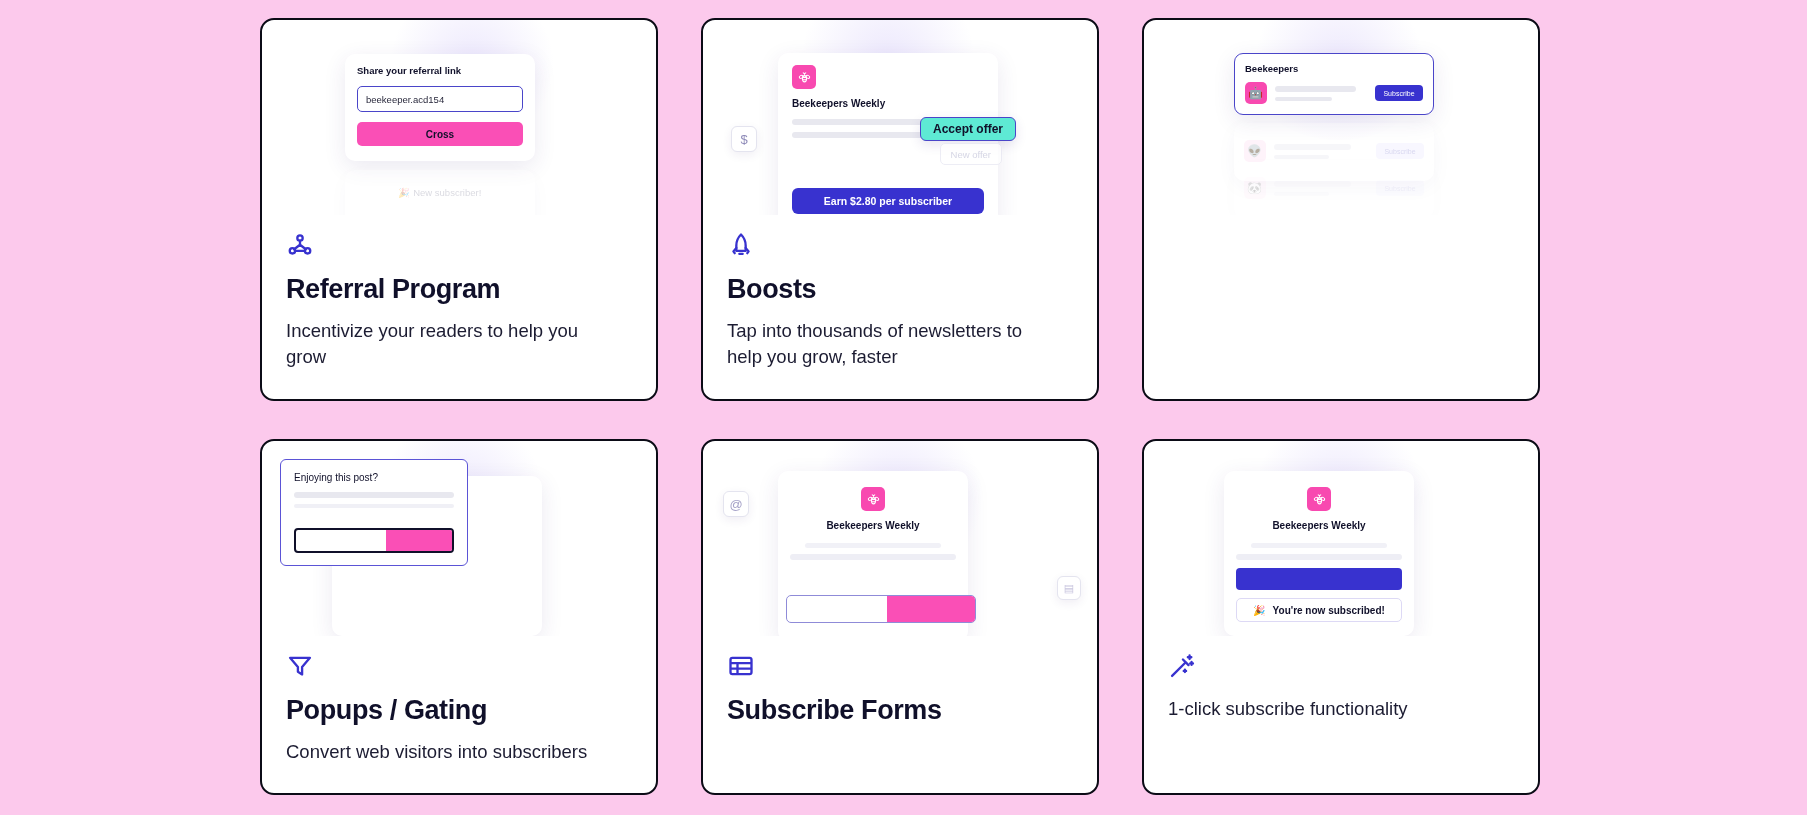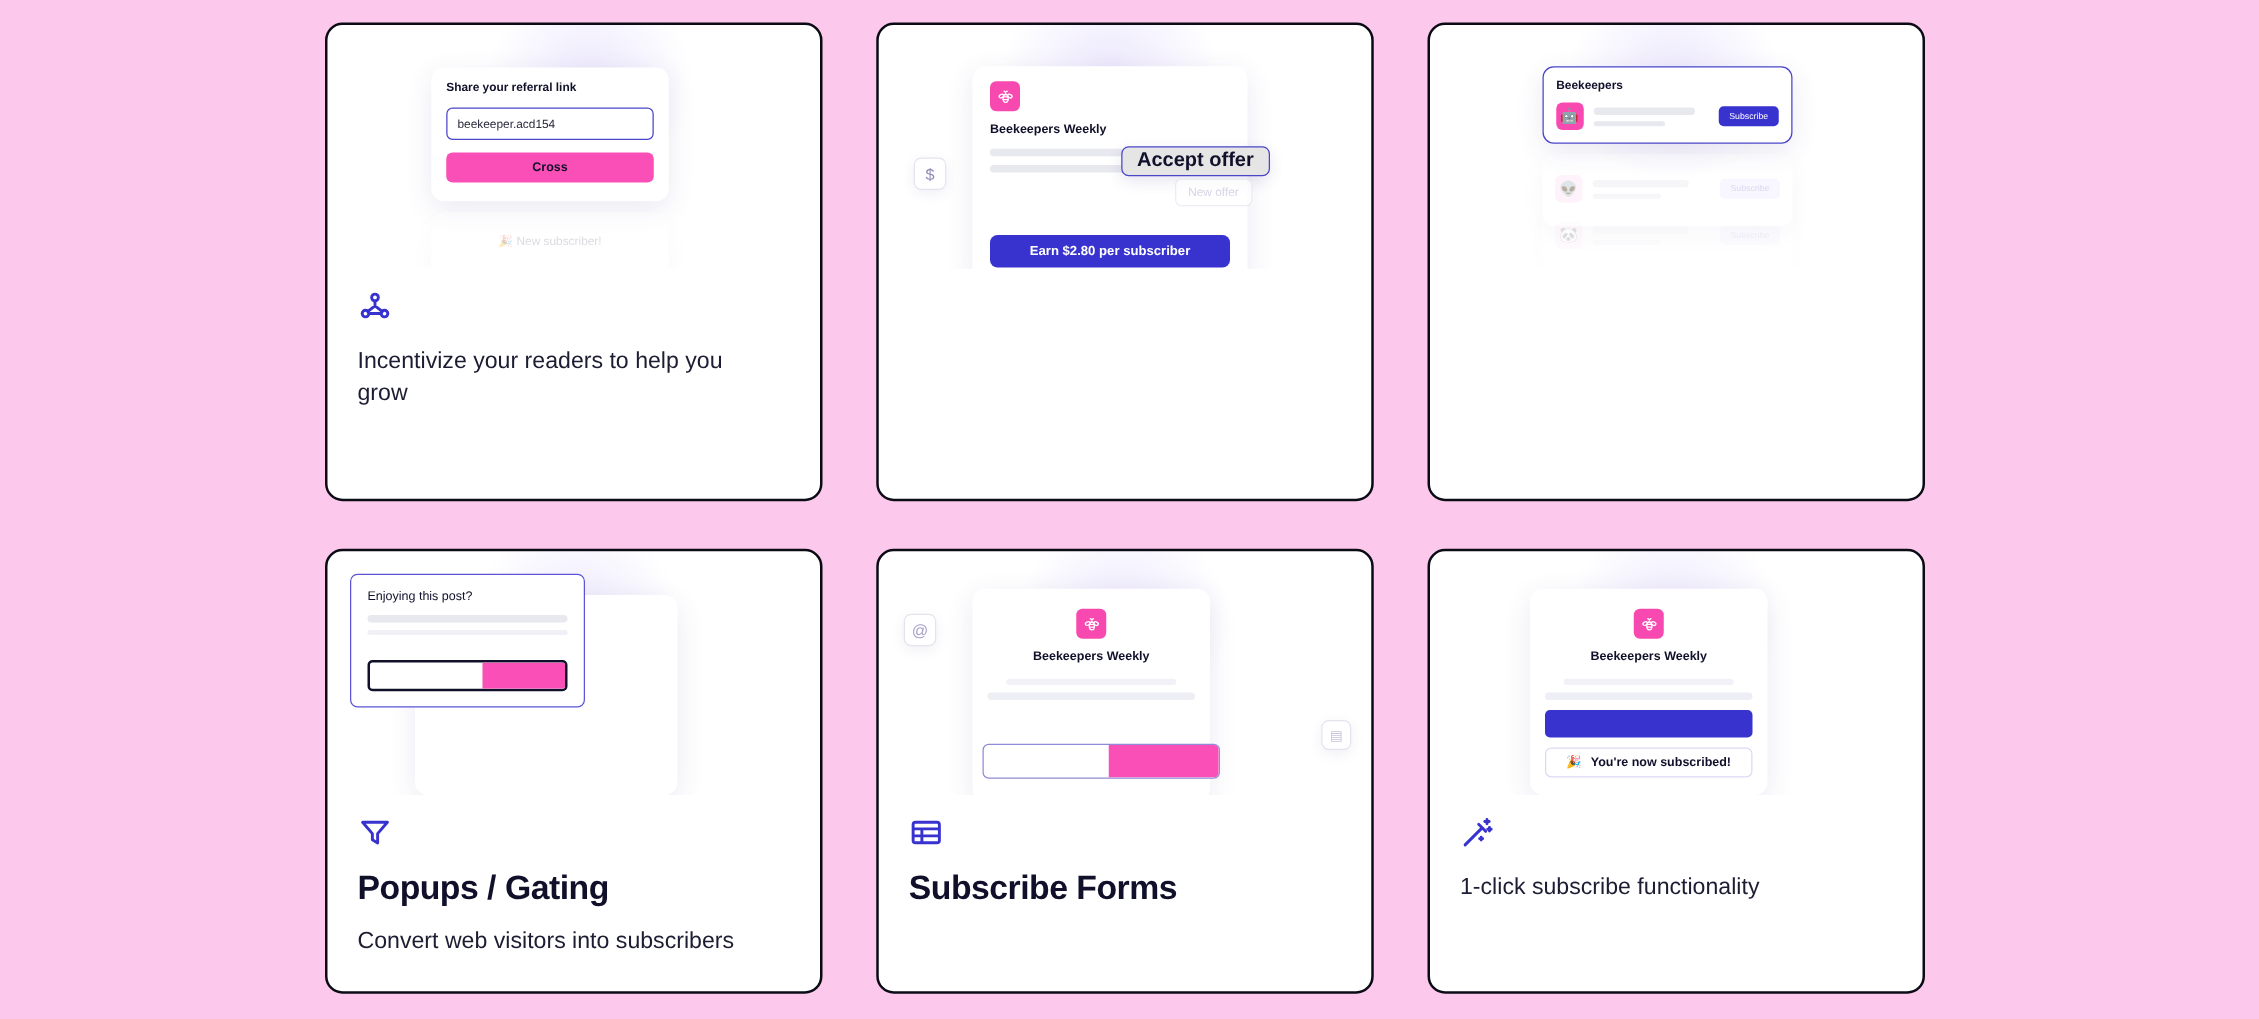--- a/index.html
+++ b/index.html
@@ -83,22 +83,22 @@
   }
   .p2name { margin-top: 9px; font-size: 10px; font-weight: 700; color: #10102a; }
   .bar { height: 6px; border-radius: 3px; background: #e8e8ef; }
   .chip {
     position: absolute; background: #fff; border-radius: 6px;
     border: 1px solid #e4e4ef; display: flex; align-items: center; justify-content: center;
     box-shadow: 0 3px 10px rgba(60,40,120,.08);
   }
   .p2accept {
     position: absolute; right: -18px; top: 64px; height: 24px; padding: 0 12px;
-    background: #e5e5e5; border: 1.4px solid #4a45c9; border-radius: 6px;
-    display: flex; align-items: center; font-size: 16px; font-weight: 600; color: #10102a;
+    background: #5eead4; border: 1.4px solid #4a45c9; border-radius: 6px;
+    display: flex; align-items: center; font-size: 12px; font-weight: 600; color: #10102a;
     box-shadow: 0 4px 12px rgba(60,40,120,.12);
   }
   .p2newoffer {
     position: absolute; right: -4px; top: 90px; height: 22px; padding: 0 10px;
     background: #fff; border: 1px solid #e7e7f2; border-radius: 5px;
     display: flex; align-items: center; font-size: 9.5px; color: #c9c9dd; opacity: .75;
   }
   .p2earn {
     position: absolute; left: 14px; right: 14px; bottom: 14px; height: 26px;
     background: #3832cf; border-radius: 6px; color: #fff;
@@ -176,20 +176,21 @@
     </div>
     <div class="body">
       <div class="icon-wrap">
         <svg class="svg-icon" width="28" height="28" viewBox="0 0 24 24" fill="none" stroke="#3832cf" stroke-width="2" stroke-linecap="round">
           <circle cx="12" cy="6" r="2.3"></circle>
             <circle cx="5.5" cy="17" r="2.3"></circle>
             <circle cx="18.5" cy="17" r="2.3"></circle>
           <path d="M12 8.3v3.5M12 11.8 7 15.6M12 11.8l5 3.8M7.8 17h8.4"></path>
         </svg>
       </div>
+      <div class="title">Referral Program</div>
       <div class="desc">Incentivize your readers to help you grow</div>
     </div>
   </div>
 
   <div class="card">
     <div class="illo">
       <div class="illo-glow" style="left:90px;top:-40px;width:190px;height:160px;"></div>
       <div class="chip" style="left:28px;top:106px;width:26px;height:26px;font-size:13px;color:#8e8ab8;">
         <span>$</span>
       </div>
@@ -206,20 +207,31 @@
             <ellipse cx="17.4" cy="11" rx="3" ry="2.2" transform="rotate(25 17.4 11)"></ellipse>
           </svg>
         </div>
         <div class="p2name">Beekeepers Weekly</div>
         <div class="bar" style="margin-top:10px;width:100%;"></div>
         <div class="bar" style="margin-top:7px;width:100%;"></div>
         <div class="p2earn">Earn $2.80 per subscriber</div>
         <div class="p2accept">Accept offer</div>
         <div class="p2newoffer">New offer</div>
       </div>
+    </div>
+    <div class="body">
+      <div class="icon-wrap">
+        <svg class="svg-icon" width="28" height="28" viewBox="0 0 24 24" fill="none" stroke="#3832cf" stroke-width="2" stroke-linecap="round" stroke-linejoin="round">
+          <path d="M12 3c2.6 2.6 4 6 4 9.4V17H8v-4.6C8 9 9.4 5.6 12 3z"></path>
+          <path d="M8 14.5 5.5 17.5 6.6 19M16 14.5l2.5 3-1.1 1.5"></path>
+          <path d="M10.6 19.6h2.8"></path>
+        </svg>
+      </div>
+      <div class="title">Boosts</div>
+      <div class="desc">Tap into thousands of newsletters to help you grow, faster</div>
     </div>
   </div>
 
   <div class="card">
     <div class="illo">
       <div class="illo-glow" style="left:100px;top:-30px;width:190px;height:150px;"></div>
       <div class="panel p3c">
         <div class="p3row">
           <div class="avatar" style="background:#fde0f1;">
             <span>🐼</span>

